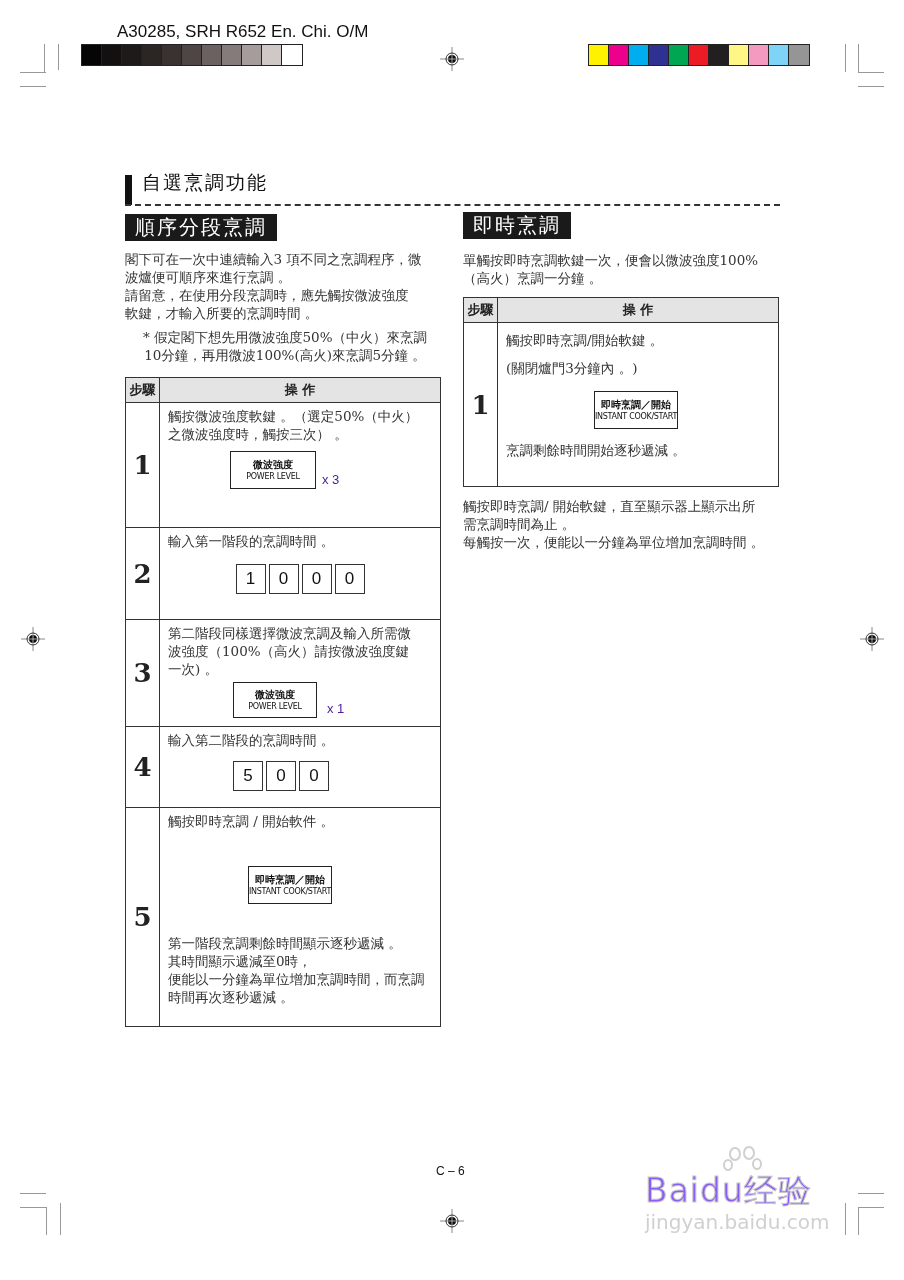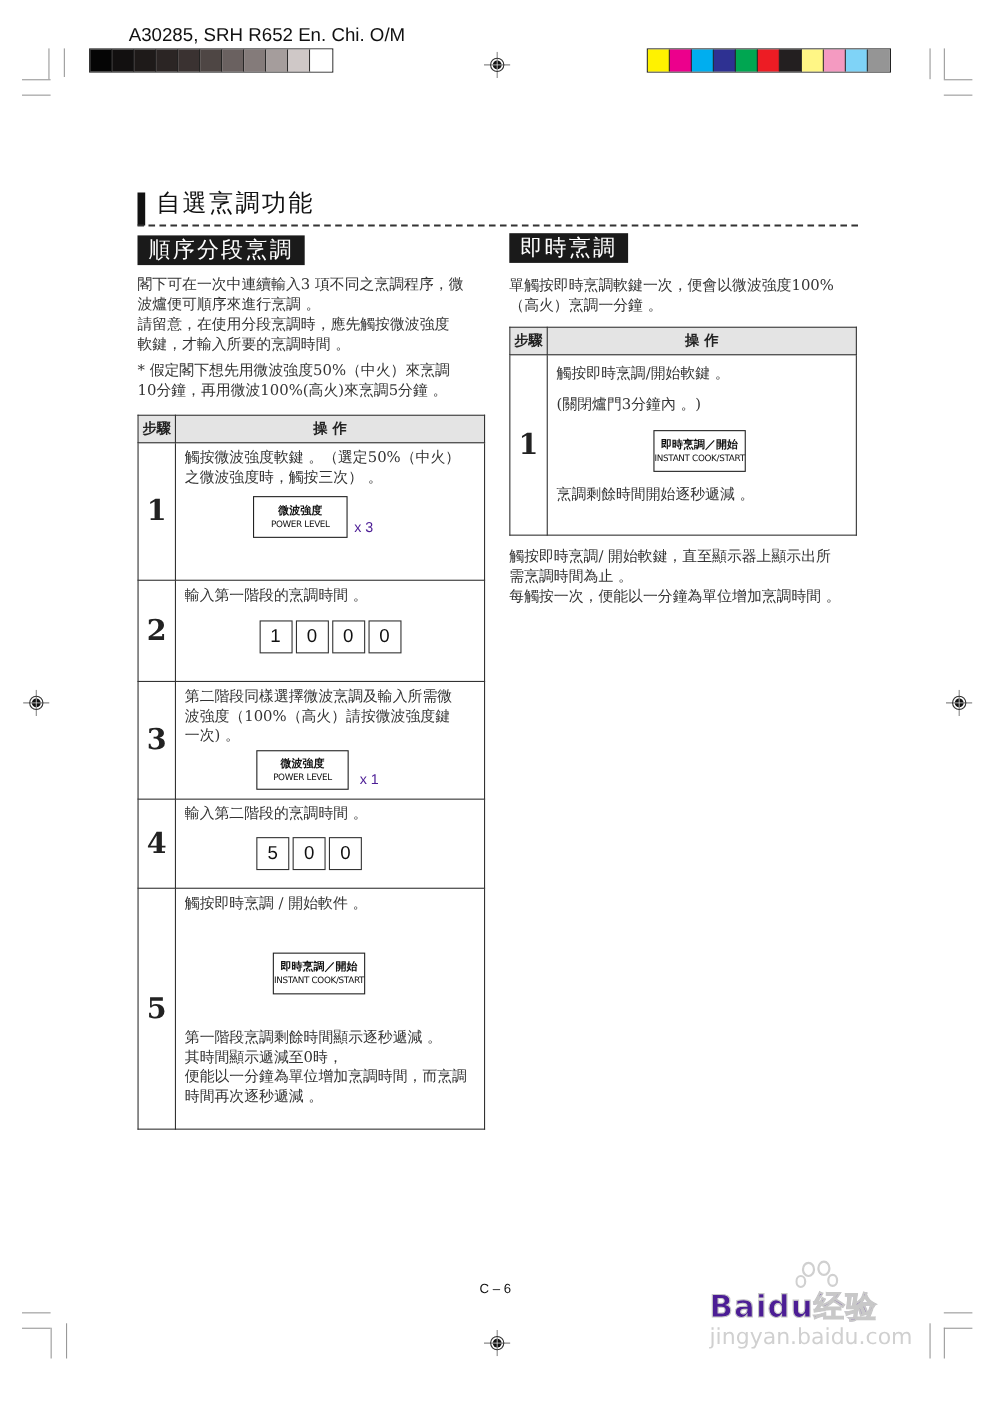--- a/index.html
+++ b/index.html
@@ -17,21 +17,21 @@
   .color-strip { left: 588px; }
 
   
   .crop { position: absolute; background: #999; }
 
   
   .reg { position: absolute; width: 24px; height: 24px; }
 
   
   .main-title-bar { left: 125px; top: 175px; width: 7px; height: 30px; background: #111; }
-  .main-title { left: 142px; top: 170px; font-family: Liberation Serif, serif; font-size: 22px; color: #111; letter-spacing: 2px; }
+  .main-title { left: 142px; top: 170px; font-family: Liberation Serif, serif; font-size: 19px; color: #111; letter-spacing: 2px; }
   .dash-line { left: 125px; top: 204px; width: 655px; height: 0; border-top: 2px dashed #333; }
 
   .section-label { background: #1a1a1a; color: #fff; font-family: "DejaVu Sans", sans-serif; font-size: 20px; padding: 1px 10px 2px 10px; letter-spacing: 2px; }
 
   .para { font-size: 13.5px; line-height: 18px; color: #333; }
 
   
   table.steps { border-collapse: collapse; border: 1.5px solid #333; background: #fff; }
   table.steps th { background: #e4e4e4; font-family: "DejaVu Sans", sans-serif; font-size: 13px; font-weight: bold; height: 25px; border: 1px solid #333; color: #222; }
   table.steps td { border: 1px solid #333; vertical-align: top; }
@@ -42,21 +42,21 @@
   .keybtn .zh { font-size: 10px; font-weight: bold; line-height: 13px; }
   .keybtn .en { font-size: 8px; line-height: 11px; letter-spacing: -0.3px; }
   .mult { font-family: "Liberation Sans", sans-serif; font-size: 13px; color: #4c1d95; margin-left: 6px; align-self: flex-end; }
 
   .digits { display: flex; gap: 3px; justify-content: center; }
   .digit { width: 30px; height: 30px; border: 1px solid #333; display: flex; align-items: center; justify-content: center; font-family: "Liberation Sans", sans-serif; font-size: 17px; color: #111; background: #fff; }
 
   .page-num { left: 436px; top: 1164px; font-family: "Liberation Sans", sans-serif; font-size: 12px; color: #111; }
 
   .wm { left: 645px; top: 1145px; font-family: "DejaVu Sans", sans-serif; color: #d4d4d4; }
-  .wm .big { font-size: 28px; font-weight: bold; letter-spacing: 1px; color: #4c1d95; -webkit-text-stroke: 1px #c8c8c8; }
+  .wm .big { font-size: 33px; font-weight: normal; letter-spacing: 1px; color: #8b5cf6; -webkit-text-stroke: 1px #c8c8c8; }
   .wm .small { font-size: 20px; color: #d0d0d0; letter-spacing: 0px; margin-top: -4px; }
 </style>
 </head>
 <body>
 
 <div class="abs doc-code">A30285, SRH R652 En. Chi. O/M</div>
 
 <div class="abs strip gray-strip" id="grayStrip">
     <div class="sw" style="background: rgb(5, 5, 5);"></div>
     <div class="sw" style="background: rgb(18, 16, 16);"></div>
@@ -145,21 +145,21 @@
   <span class="section-label">順序分段烹調</span>
 </div>
 
 <div class="abs para" style="left:125px;top:250px;width:320px;">
   <div>閣下可在一次中連續輸入3 項不同之烹調程序，微</div>
   <div>波爐便可順序來進行烹調 。</div>
   <div>請留意，在使用分段烹調時，應先觸按微波強度</div>
   <div>軟鍵，才輸入所要的烹調時間 。</div>
 </div>
 
-<div class="abs para" style="left:125px;top:328px;width:320px;">
+<div class="abs para" style="left:125px;top:328px;width:320px;text-align:center;">
   <div>*  假定閣下想先用微波強度50%（中火）來烹調</div>
   <div>10分鐘，再用微波100%(高火)來烹調5分鐘 。</div>
 </div>
 
 <table class="steps abs" style="left:125px;top:377px;width:316px;">
   <tbody>
       <tr>
     <th style="width:34px;">步驟</th>
     <th>操  作</th>
   </tr>

